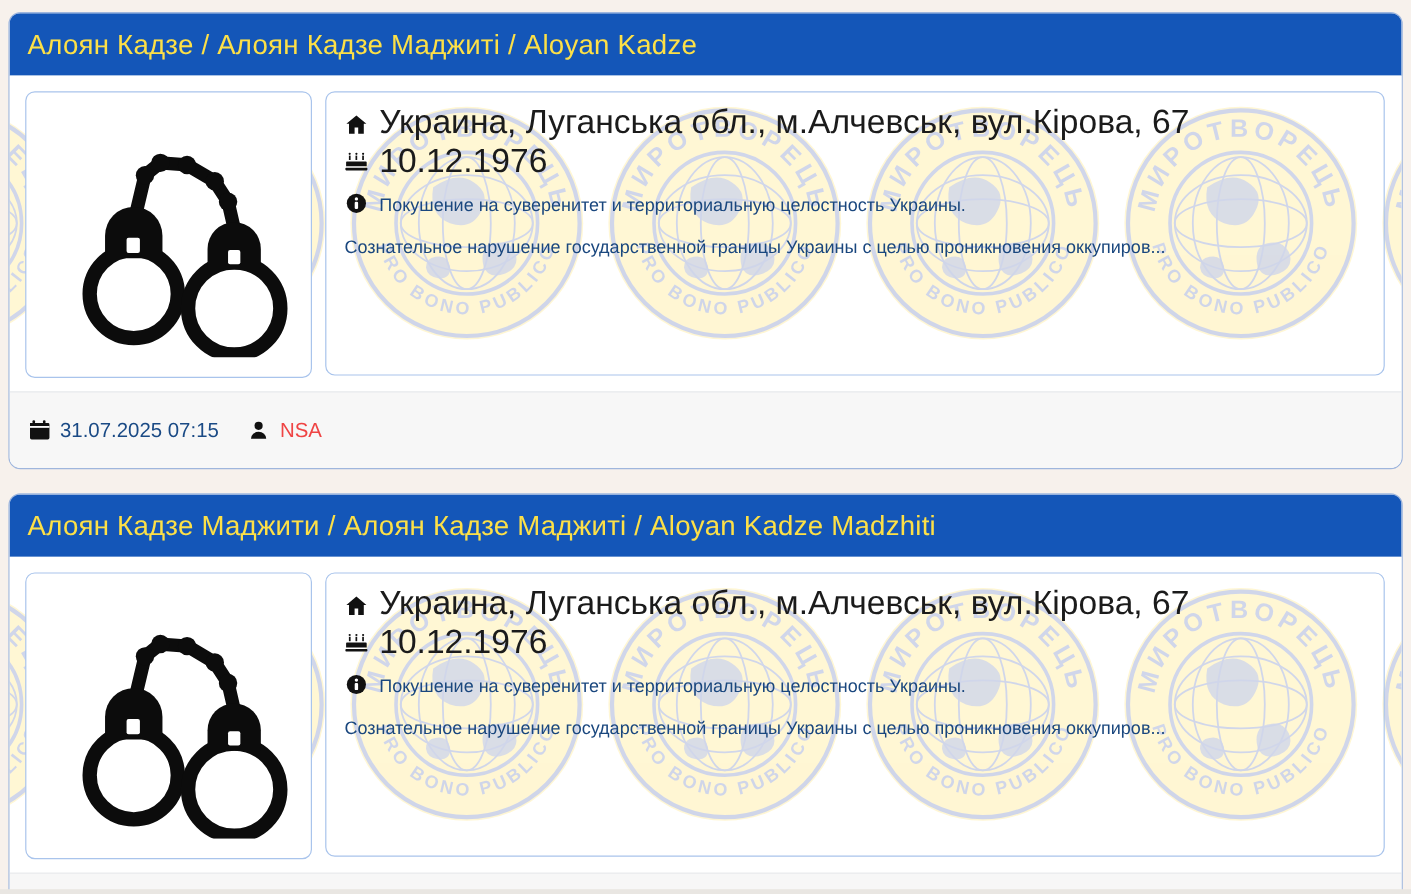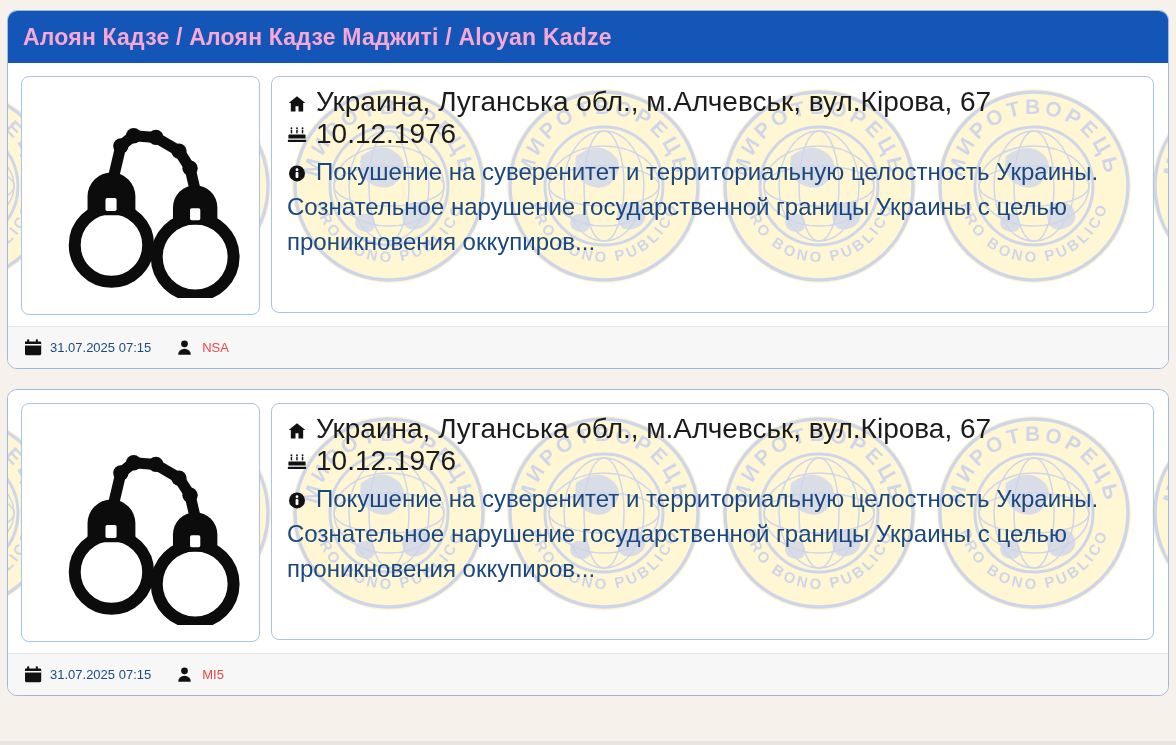--- a/index.html
+++ b/index.html
@@ -17,22 +17,22 @@
     margin-bottom:20px;
     overflow:hidden;
   }
   .card-header{
     background:#1456b8;
     height:52px;
     display:flex;align-items:center;
     padding:0 15px;
   }
   .card-title{
-    margin:0;color:#f9a8d4;
-    font-size:23px;font-weight:700;letter-spacing:.2px;
+    margin:0;color:#fde047;
+    font-size:23px;font-weight:400;letter-spacing:.2px;
     white-space:nowrap;cursor:pointer;
   }
   .card-body{
     position:relative;height:263px;background:#fff;
   }
   .watermark{position:absolute;inset:0;overflow:hidden;z-index:0;}
   .seal{position:absolute;width:200px;height:200px;top:23px;opacity:.22;}
   .photo-box{
     position:absolute;left:13px;top:13px;width:237px;height:237px;
     background:#fff;border:1px solid #a9c4ec;border-radius:8px;
@@ -45,28 +45,28 @@
     box-sizing:border-box;
     border:1px solid #a9c4ec;border-radius:8px;
     padding:9px 15px;
     z-index:1;
   }
   .info-line{
     font-size:28px;line-height:32px;color:#1b1b1b;
     white-space:nowrap;
   }
   .desc{
-    font-size:24px;line-height:35px;color:#1a477e;
+    font-size:15px;line-height:35px;color:#1a477e;
   }
   .desc-first{margin-top:4px;}
   .iicon{display:inline-block;width:20px;height:20px;vertical-align:-3px;margin-right:9px;}
   .card-footer{
     height:41px;background:#f7f7f7;border-top:1px solid #e4e7ea;
     display:flex;align-items:center;
-    padding:0 15px;font-size:13px;gap:8px;
+    padding:11px 15px;font-size:17px;gap:8px;
   }
   .f-date{color:#1a4a85;}
   .f-src{color:#ef4444;}
   .f-gap{width:8px;}
   .ficon{width:19px;height:19px;flex:0 0 auto;}
   .bottom-strip{
     position:absolute;left:0;bottom:0;width:1176px;height:4px;
     background:#e9e6e2;
   }
   .defs-holder{position:absolute;width:0;height:0;overflow:hidden;}
@@ -218,20 +218,23 @@
       <span class="f-date">31.07.2025 07:15</span>
       <span class="f-gap"></span>
       <svg class="ficon">
           <use href="#ic-user"></use>
         </svg>
       <span class="f-src">NSA</span>
     </footer>
   </article>
 
   <article class="card">
+    <header class="card-header">
+      <h2 class="card-title">Алоян Кадзе Маджити / Алоян Кадзе Маджиті / Aloyan Kadze Madzhiti</h2>
+    </header>
     <div class="card-body">
       <div class="watermark">
         <svg class="seal" style="left:-149px">
             <use href="#seal"></use>
           </svg>
         <svg class="seal" style="left:66px">
             <use href="#seal"></use>
           </svg>
         <svg class="seal" style="left:281px">
             <use href="#seal"></use>

